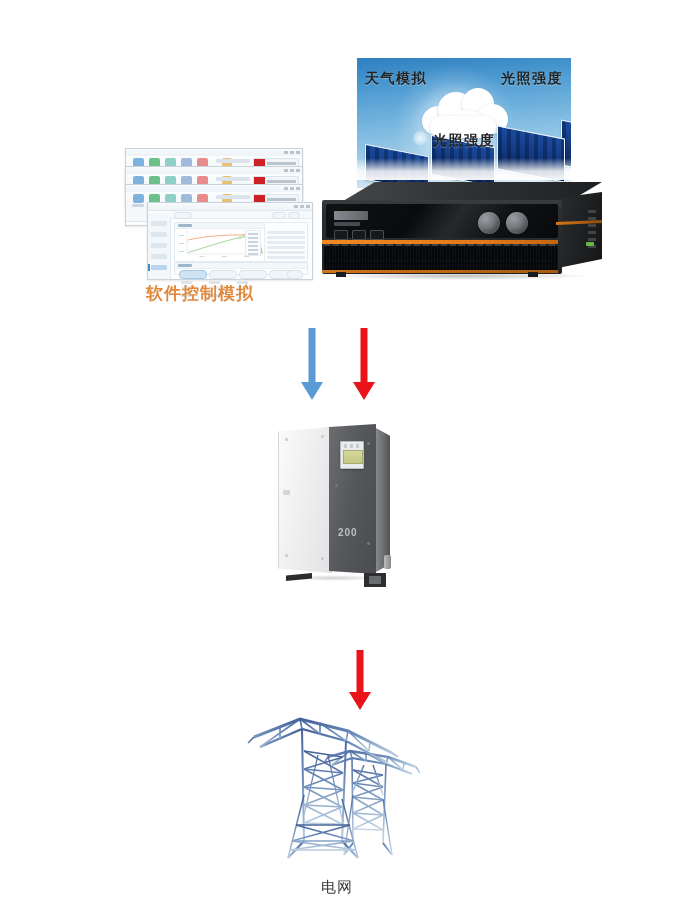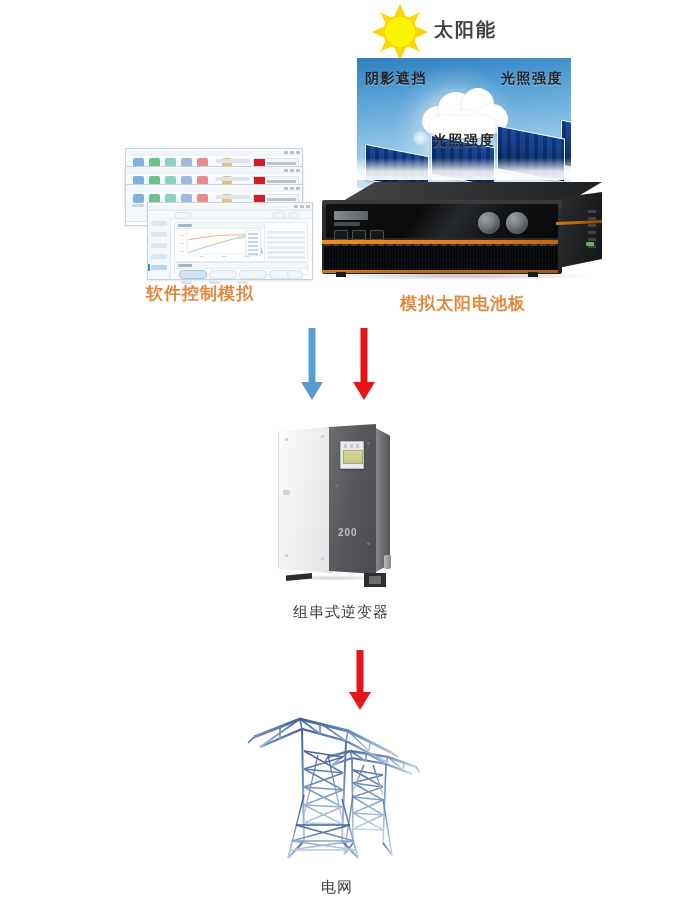--- a/index.html
+++ b/index.html
@@ -372,39 +372,20 @@
   #label-software { left: 112px; top: 282px; width: 176px; }
   #label-simulator { left: 375px; top: 292px; width: 176px; }
   #label-inverter { left: 251px; top: 603px; width: 180px; }
   #label-grid { left: 277px; top: 878px; width: 120px; }
 </style>
 </head>
 <body>
 
 <div class="stage">
 
-  <div class="abs" id="sun-group">
-    <div class="sun-wrap">
-      <svg width="56" height="56" viewBox="0 0 56 56">
-        <g fill="#ffd400">
-          <polygon points="28,0 33.5,12 22.5,12"></polygon>
-          <polygon points="28,56 33.5,44 22.5,44"></polygon>
-          <polygon points="0,28 12,22.5 12,33.5"></polygon>
-          <polygon points="56,28 44,22.5 44,33.5"></polygon>
-          <polygon points="8.2,8.2 19,13.5 13.5,19"></polygon>
-          <polygon points="47.8,8.2 42.5,19 37,13.5"></polygon>
-          <polygon points="8.2,47.8 13.5,37 19,42.5"></polygon>
-          <polygon points="47.8,47.8 37,42.5 42.5,37"></polygon>
-        </g>
-        <circle cx="28" cy="28" r="17" fill="#ffd400"></circle>
-        <circle cx="28" cy="28" r="15" fill="#fff200"></circle>
-      </svg>
-    </div>
-    <div class="sun-label">太阳能</div>
-  </div>
 
   <div class="abs" id="weather-banner">
     <div class="wb-glow"></div>
     <div class="wb-lensflare"></div>
 
     <div class="cloud">
       <span class="c1"></span>
         <span class="c2"></span>
         <span class="c3"></span>
       <span class="c4"></span>
@@ -415,21 +396,21 @@
     <div class="wb-panels">
       <div class="pnl d"></div>
       <div class="pnl c"></div>
       <div class="pnl b"></div>
       <div class="pnl a"></div>
       <div class="pnl-leg l1"></div>
       <div class="pnl-leg l2"></div>
     </div>
     <div class="wb-horizon"></div>
 
-    <div class="wb-text" id="wb-irradiance">阴影遮挡</div>
+    <div class="wb-text" id="wb-irradiance">天气模拟</div>
     <div class="wb-text" id="wb-weather">光照强度</div>
     <div class="wb-text" id="wb-shadow">光照强度</div>
   </div>
 
   <div class="abs" id="device-simulator">
     <div class="dev-top"></div>
     <div class="dev-side">
       <div style="position:absolute;right:6px;top:18px;width:8px;height:40px;background:repeating-linear-gradient(180deg,#404345 0px,#404345 3px,#1b1d1f 3px,#1b1d1f 7px);"></div>
     </div>
     <div class="dev-front">
@@ -672,21 +653,20 @@
         <span class="field-val" style="left:34px;top:23px;width:16px"></span>
         <span class="field-lbl" style="left:62px;top:18px;width:11px"></span>
         <span class="field-val" style="left:62px;top:23px;width:16px"></span>
         <span class="field-lbl" style="left:6px;top:31px;width:11px"></span>
         <span class="field-lbl" style="left:34px;top:31px;width:11px"></span>
       </div>
     </div>
   </div>
 
   <div class="abs label-orange" id="label-software">软件控制模拟</div>
-  <div class="abs label-orange" id="label-simulator">模拟太阳电池板</div>
 
   <div class="arrow" style="left:300px;top:328px;width:24px;height:72px;">
     <div class="shaft" style="width:7px;height:58px;background:#5b9bd5;"></div>
     <div class="head" style="border-top:18px solid #5b9bd5;"></div>
   </div>
   <div class="arrow" style="left:352px;top:328px;width:24px;height:72px;">
     <div class="shaft" style="width:7px;height:58px;background:#e8141a;"></div>
     <div class="head" style="border-top:18px solid #e8141a;"></div>
   </div>
 
@@ -712,21 +692,20 @@
       <div class="inv-model">
         <span>200</span>
       </div>
       <div class="inv-conn"></div>
       <div class="inv-bracket bl"></div>
       <div class="inv-bracket br"></div>
     </div>
     <div class="inv-shadow"></div>
   </div>
 
-  <div class="abs label-dark" id="label-inverter">组串式逆变器</div>
 
   <div class="arrow" style="left:348px;top:650px;width:24px;height:60px;">
     <div class="shaft" style="width:7px;height:46px;background:#e8141a;"></div>
     <div class="head" style="border-top:18px solid #e8141a;"></div>
   </div>
 
   <div class="abs" id="grid-towers">
     <svg width="200" height="165" viewBox="0 0 200 165">
       <defs>
         <linearGradient id="twr" x1="0" y1="0" x2="0" y2="1">

